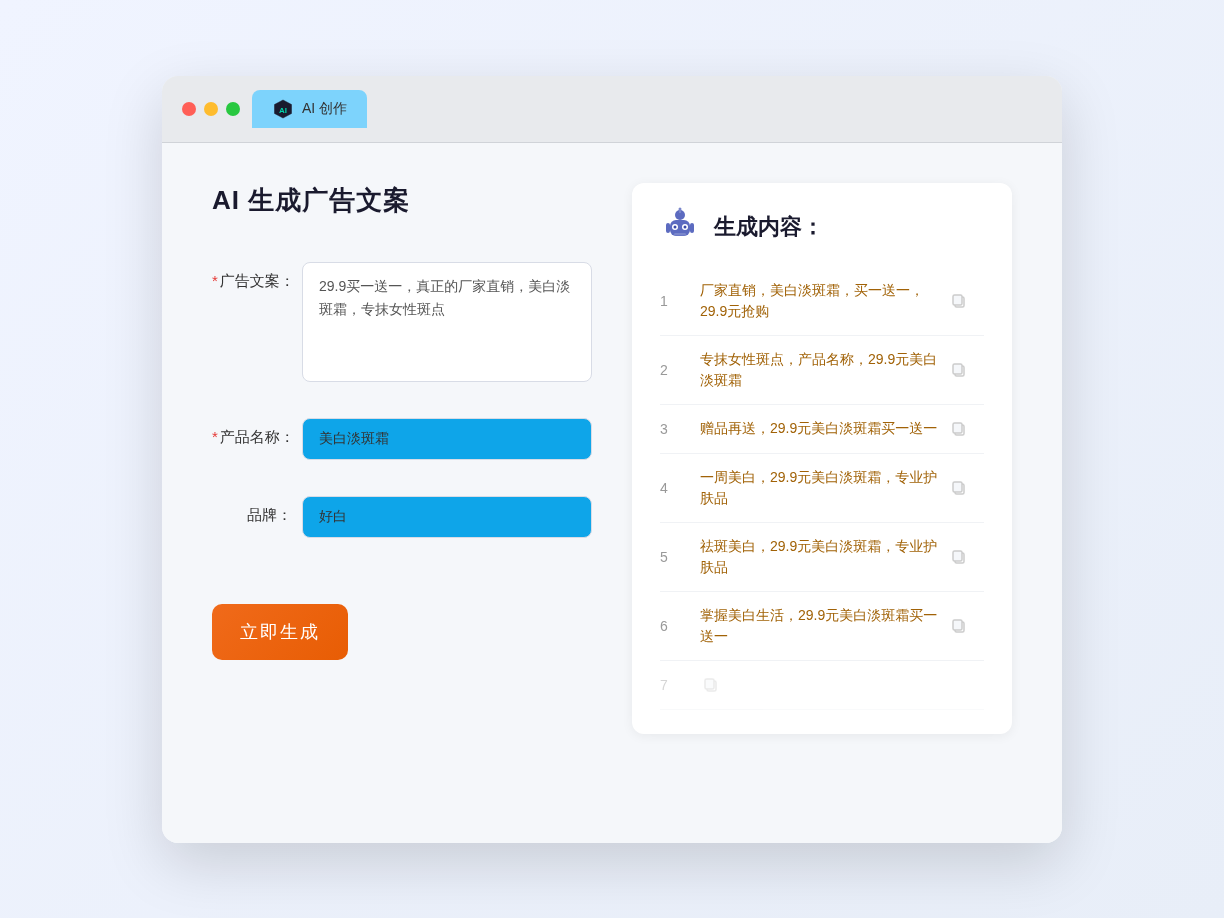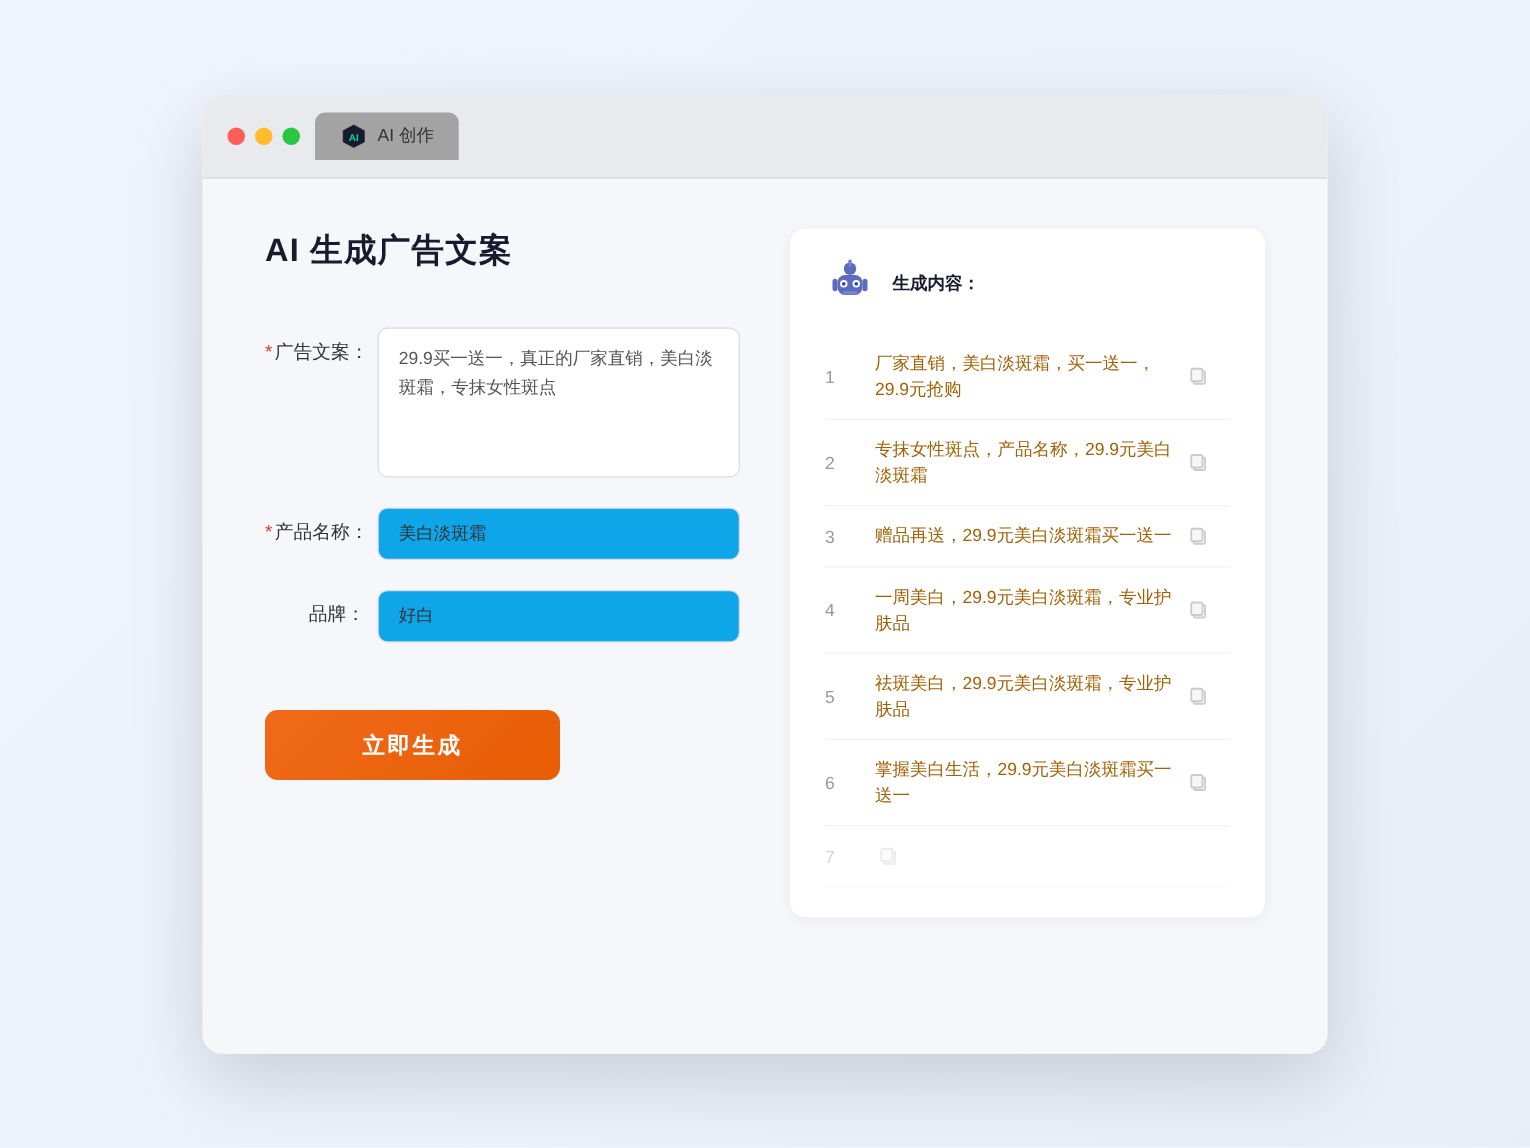--- a/index.html
+++ b/index.html
@@ -40,21 +40,21 @@
       height: 14px;
       border-radius: 50%;
       border: none;
       cursor: pointer;
     }
     .win-btn.close { background: #ff5f57; }
     .win-btn.minimize { background: #febc2e; }
     .win-btn.maximize { background: #28c840; }
 
     .tab {
-      background: #a3a3a3;
+      background: #7dd3fc;
       padding: 8px 20px;
       border-radius: 8px 8px 0 0;
       display: flex;
       align-items: center;
       gap: 8px;
       font-size: 14px;
       color: #333;
     }
 
     .browser-content {
@@ -78,21 +78,21 @@
       font-weight: 700;
       color: #1a1a2e;
       margin-bottom: 44px;
       letter-spacing: 1px;
     }
 
     .form-group {
       display: flex;
       align-items: flex-start;
       gap: 10px;
-      margin-bottom: 24px;
+      margin-bottom: 36px;
     }
 
     .form-label {
       font-size: 15px;
       color: #333;
       white-space: nowrap;
       padding-top: 10px;
       min-width: 80px;
       text-align: right;
     }
@@ -127,23 +127,23 @@
       background: #0ea5e9;
       outline: none;
       font-family: inherit;
     }
 
     .generate-btn {
       background: linear-gradient(135deg, #f06a1a, #e85d04);
       color: #fff;
       border: none;
       border-radius: 10px;
-      padding: 16px 78px;
+      padding: 16px 28px;
       font-size: 18px;
-      font-weight: 700;
+      font-weight: 400;
       cursor: pointer;
       margin-top: 30px;
       letter-spacing: 2px;
       font-family: inherit;
     }
 
     
     .right-panel {
       flex: 1;
       background: #fff;
@@ -153,21 +153,21 @@
     }
 
     .result-header {
       display: flex;
       align-items: center;
       gap: 14px;
       margin-bottom: 20px;
     }
 
     .result-title {
-      font-size: 14px;
+      font-size: 22px;
       font-weight: 600;
       color: #1a1a2e;
       text-align: right;
     }
 
     .result-table-header {
       display: grid;
       grid-template-columns: 40px 1fr 36px;
       padding: 10px 0;
       border-bottom: 1px solid #e8eaed;

